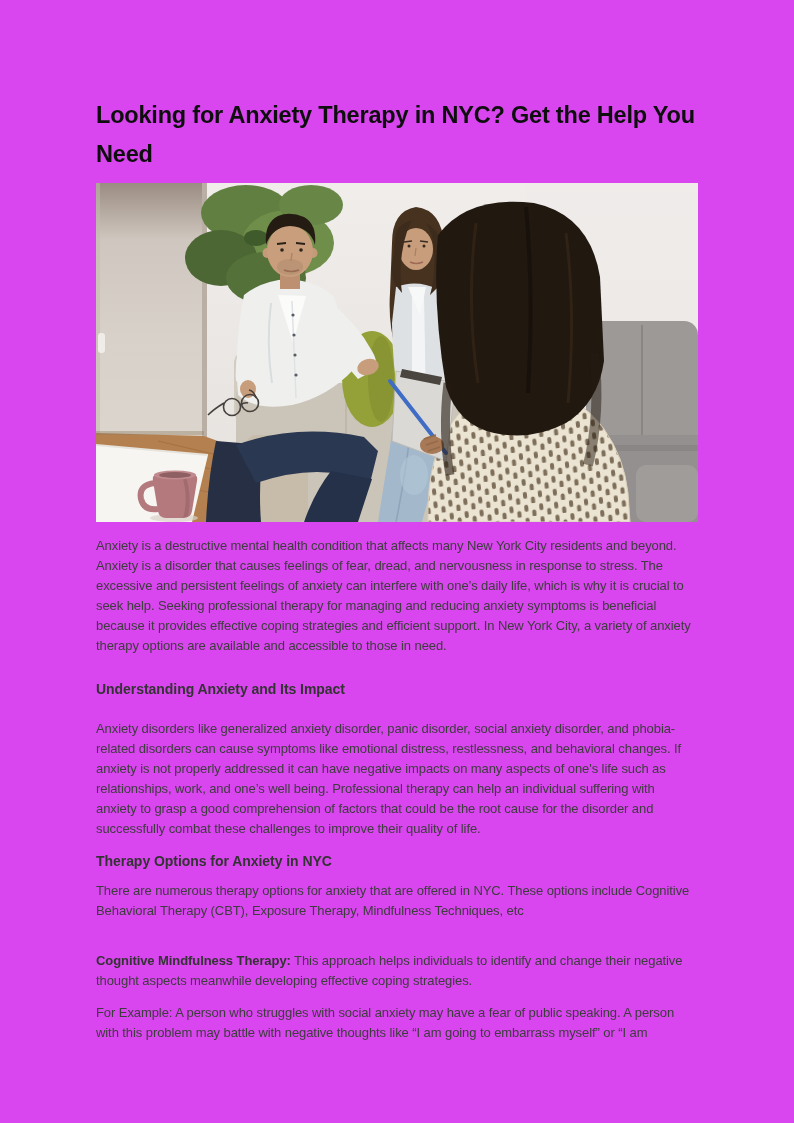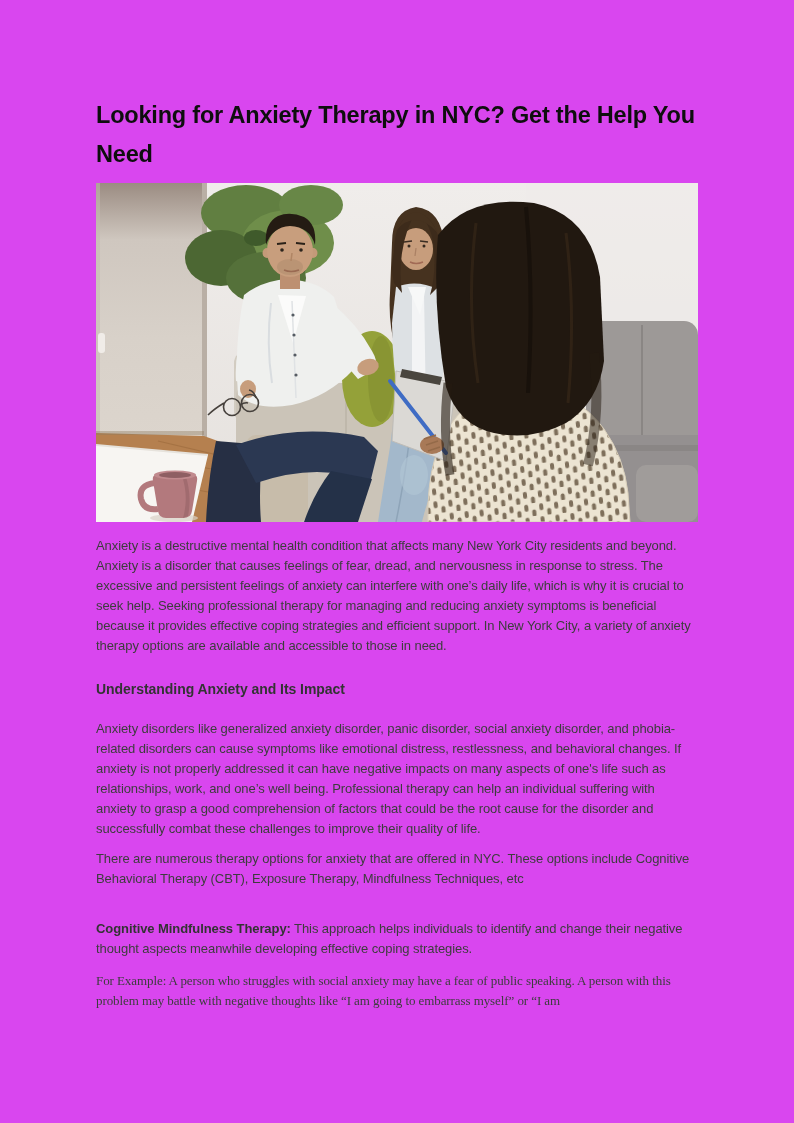--- a/index.html
+++ b/index.html
@@ -43,21 +43,21 @@
     letter-spacing:-0.05px;
     color:#333333;
     margin:0;
   }
   .mt-intro{margin-top:14px;}
   .mt-h1{margin-top:24px;}
   .mt-p1{margin-top:20px;}
   .mt-h2{margin-top:13px;}
   .mt-p2{margin-top:10px;}
   .mt-cbt{margin-top:30px;}
-  .mt-ex{margin-top:12px;font-family:Liberation Serif, serif;}
+  .mt-ex{margin-top:12px;}
   .bold-lead{font-weight:700;color:#333333;}
 </style>
 </head>
 <body>
 
 <div class="page">
   <div class="content">
 
     <h1 class="doc-title">Looking for Anxiety Therapy in NYC? Get the Help You Need</h1>
 
@@ -215,20 +215,21 @@
           <ellipse cx="79" cy="292" rx="16" ry="3" fill="#8e5f63"></ellipse>
         </g>
       </svg>
     </figure>
 
     <p class="body-text mt-intro">Anxiety is a destructive mental health condition that affects many New York City residents and beyond. Anxiety is a disorder that causes feelings of fear, dread, and nervousness in response to stress. The excessive and persistent feelings of anxiety can interfere with one’s daily life, which is why it is crucial to seek help. Seeking professional therapy for managing and reducing anxiety symptoms is beneficial because it provides effective coping strategies and efficient support. In New York City, a variety of anxiety therapy options are available and accessible to those in need.</p>
 
     <h2 class="heading mt-h1">Understanding Anxiety and Its Impact</h2>
     <p class="body-text mt-p1">Anxiety disorders like generalized anxiety disorder, panic disorder, social anxiety disorder, and phobia- related disorders can cause symptoms like emotional distress, restlessness, and behavioral changes. If anxiety is not properly addressed it can have negative impacts on many aspects of one's life such as relationships, work, and one’s well being. Professional therapy can help an individual suffering with anxiety to grasp a good comprehension of factors that could be the root cause for the disorder and successfully combat these challenges to improve their quality of life.</p>
 
+    <h2 class="heading mt-h2">Therapy Options for Anxiety in NYC</h2>
     <p class="body-text mt-p2">There are numerous therapy options for anxiety that are offered in NYC. These options include Cognitive Behavioral Therapy (CBT), Exposure Therapy, Mindfulness Techniques, etc</p>
 
     <p class="body-text mt-cbt"><strong class="bold-lead">Cognitive Mindfulness Therapy:</strong><span> This approach helps individuals to identify and change their negative thought aspects meanwhile developing effective coping strategies.</span></p>
 
     <p class="body-text mt-ex">For Example: A person who struggles with social anxiety may have a fear of public speaking. A person with this problem may battle with negative thoughts like “I am going to embarrass myself” or “I am</p>
 
   </div>
 </div>
 
 </body></html>

